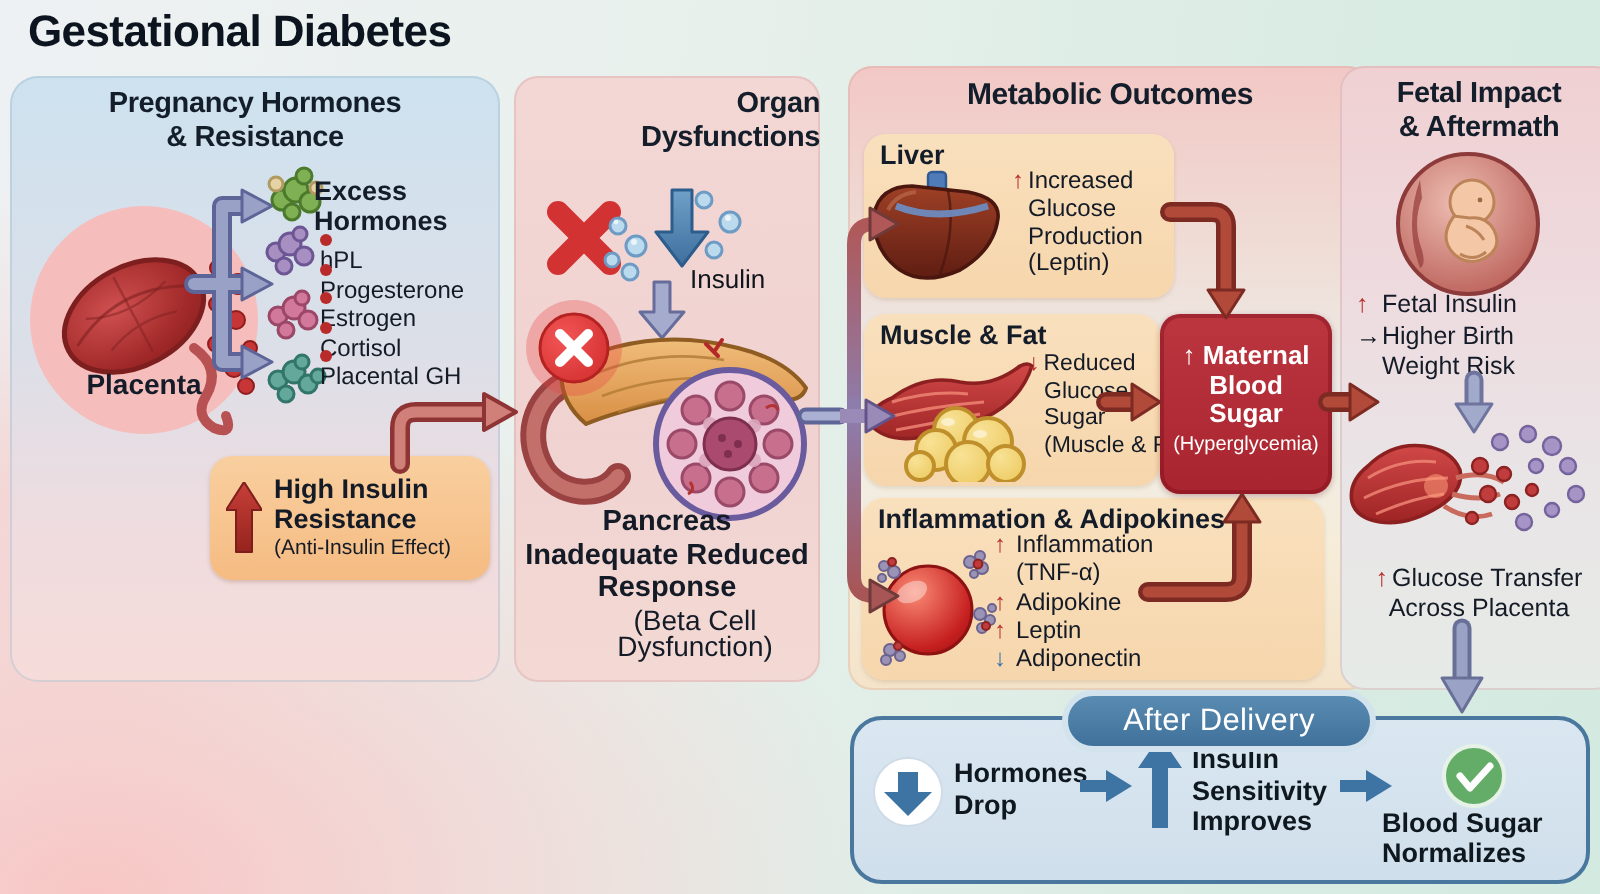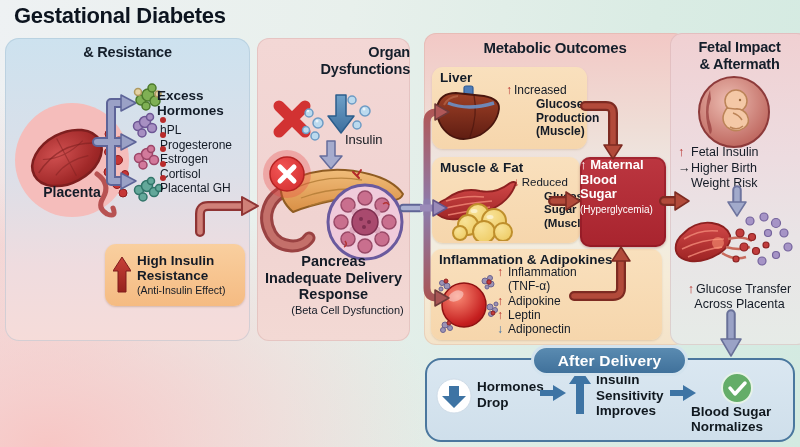--- a/index.html
+++ b/index.html
@@ -21,95 +21,96 @@
     box-shadow:inset 0 0 0 1px rgba(150,180,200,.35);}
   #p1-title{top:6px;}
   #p1-svg{position:absolute;left:0;top:0;}
   #p1-placenta{position:absolute;left:10px;top:146px;width:114px;text-align:center;font-weight:700;font-size:14px;color:#131c28;}
   #p1-excess{position:absolute;left:152px;top:50px;width:88px;font-weight:700;font-size:13.5px;line-height:15px;color:#131c28;}
   #p1-list{position:absolute;left:155px;top:79px;}
   #p1-list .li{display:flex;height:14.5px;font-size:12px;flex-direction:column;}
   .dot{width:6px;height:6px;border-radius:50%;background:#b92b2b;margin-right:5px;flex:none;}
   #p1-resist{position:absolute;left:100px;top:190px;width:140px;height:62px;border-radius:11px;
     background:linear-gradient(180deg,#f9cf9f,#f5bb82);display:flex;align-items:center;padding:4px 5px 4px 8px;box-sizing:border-box;
-    box-shadow:0 1px 2px rgba(120,70,30,.25);margin-top:16px;}
+    box-shadow:0 1px 2px rgba(120,70,30,.25);}
   #p1-resist .txt{margin-left:6px;}
   #p1-resist .b{font-weight:700;font-size:13.5px;line-height:14.5px;}
   #p1-resist .s{font-size:10.5px;line-height:12px;margin-top:1px;}
 
   
   #p2{left:257px;top:38px;width:153px;height:303px;border-radius:12px;
     background:linear-gradient(180deg,#f3d7d5 0%,#f0d3d1 60%,#f3d9d4 100%);
     box-shadow:inset 0 0 0 1px rgba(190,140,140,.25);}
   #p2-title{top:6px;text-align:right;}
   #p2-svg{position:absolute;left:0;top:0;}
   #p2-insulin{position:absolute;left:88px;top:94px;font-size:13px;color:#10151c;}
   #p2-caption{position:absolute;top:215px;width:100%;text-align:center;}
   #p2-caption .b{font-weight:700;font-size:14.5px;line-height:16.5px;}
-  #p2-caption .s{font-size:11px;line-height:13px;margin-top:1px;padding-left:28px;}
+  #p2-caption .s{font-size:14px;line-height:13px;margin-top:1px;padding-left:28px;}
 
   
   #p3{left:424px;top:33px;width:262px;height:312px;border-radius:12px;
     background:linear-gradient(180deg,#f2c8c5 0%,#efddd6 30%,#edeeea 55%,#f6ecd8 78%,#f4e3c9 100%);
     box-shadow:inset 0 0 0 1px rgba(200,150,140,.25);}
   #p3-title{top:7px;font-size:15px;}
   .subbox{position:absolute;background:linear-gradient(180deg,#f9e0bd,#f6d6ac);border-radius:11px;box-shadow:0 1px 2px rgba(140,90,40,.18);}
   .subbox .bt{position:absolute;left:8px;top:3px;font-weight:700;font-size:13.5px;color:#131c28;}
   #liver-box{left:8px;top:34px;width:155px;height:82px;}
   #muscle-box{left:8px;top:124px;width:148px;height:86px;}
   #infl-box{left:7px;top:216px;width:231px;height:91px;}
   #liver-text{position:absolute;left:74px;top:17px;font-size:12px;line-height:13.8px;}
   #muscle-text{position:absolute;left:82px;top:19px;width:66px;font-size:11.5px;line-height:13.5px;}
   .tline{white-space:nowrap;}
-  .ind{margin-left:30px;font-weight:bold;}
+  .ind{margin-left:8px;}
   .arr{font-weight:700;margin-right:2px;}
   .red{color:#b7312c;}
   .blue{color:#3a6fa8;}
   .dark{color:#10151c;}
   #infl-list{position:absolute;left:66px;top:16px;font-size:12px;line-height:14.3px;}
   #infl-list .row{display:flex;}
   #infl-list .a{width:11px;font-weight:700;flex:none;}
   #mbs-box{position:absolute;left:156px;top:124px;width:86px;height:90px;border-radius:10px;
-    background:linear-gradient(180deg,#bc3640,#a8242e);color:#fff;padding-top:1px;box-sizing:border-box;
+    background:linear-gradient(180deg,#bc3640,#a8242e);color:#fff;text-align:center;padding-top:14px;box-sizing:border-box;
     box-shadow:inset 0 0 0 2px rgba(115,10,22,.35), 0 1px 3px rgba(100,10,20,.3);}
   #mbs-box .b{font-weight:700;font-size:13px;line-height:14.5px;}
   #mbs-box .s{font-size:10px;margin-top:2px;}
 
   
   #p4{left:670px;top:33px;width:139px;height:312px;border-radius:12px;
     background:linear-gradient(180deg,#f0d0d2 0%,#eddce0 40%,#e9e4e6 65%,#e6ebe7 100%);
     box-shadow:inset 0 0 0 1px rgba(200,150,150,.3);}
   #p4-title{top:6px;}
   #p4-text1{position:absolute;left:8px;top:112px;font-size:12.5px;line-height:15.5px;}
   #p4-text1 .row{display:flex;}
   #p4-text1 .a{width:13px;font-weight:700;flex:none;}
   #p4-text2{position:absolute;left:0;top:249px;width:100%;text-align:center;font-size:12.5px;line-height:15px;}
 
   
   #p5{left:425px;top:358px;width:370px;height:84px;border-radius:16px;box-sizing:border-box;
     background:linear-gradient(180deg,#dae7f1,#cfdfeb);border:2.5px solid #4a779e;z-index:2;}
   #p5-pill{position:absolute;left:531px;top:345px;width:157px;height:31px;border-radius:17px;box-sizing:border-box;
     background:linear-gradient(180deg,#5a8bb1,#40719b);border:3px solid #d3e3ee;z-index:7;
-    color:#fff;font-weight:700;font-size:15.5px;text-align:center;line-height:25px;letter-spacing:.2px;}
+    color:#fff;font-weight:400;font-size:15.5px;text-align:center;line-height:25px;letter-spacing:.2px;}
   .step{position:absolute;font-weight:700;font-size:13.5px;line-height:15.5px;color:#10181f;}
   #ad-step1{left:50px;top:19px;}
   #ad-step2{left:169px;top:12px;}
   #ad-step3{left:264px;top:44px;width:104px;text-align:left;line-height:15px;}
 
   #overlay{position:absolute;inset:0;z-index:5;pointer-events:none;}
 </style>
 </head>
 <body>
 
 <div id="canvas">
   <div id="bg-pink"></div>
   <div id="title">Gestational Diabetes</div>
 
   <div id="p1" class="panel">
     <div class="h2" id="p1-title">
+      <div>Pregnancy Hormones</div>
       <div>&amp; Resistance</div>
     </div>
     <svg id="p1-svg" width="245" height="303" viewBox="0 0 245 303">
       <defs>
         <radialGradient id="plc" cx="0.4" cy="0.35" r="0.8">
           <stop offset="0" stop-color="#d05050"></stop>
             <stop offset="0.7" stop-color="#a02828"></stop>
             <stop offset="1" stop-color="#8a1f1f"></stop>
         </radialGradient>
       </defs>
@@ -281,21 +282,21 @@
       <g fill="#7e2f50">
           <circle cx="104" cy="181" r="2"></circle>
           <circle cx="112" cy="184" r="2"></circle>
           <circle cx="107" cy="189" r="2"></circle>
         </g>
       <path d="M 126 166 q 4 -3 6 1 M 88 203 q 3 4 -1 6" stroke="#b33333" stroke-width="1.5" fill="none"></path>
     </svg>
     <div id="p2-insulin">Insulin</div>
     <div id="p2-caption">
       <div class="b">Pancreas</div>
-      <div class="b">Inadequate Delivery</div>
+      <div class="b">Inadequate Reduced</div>
       <div class="b">Response</div>
       <div class="s">(Beta Cell Dysfunction)</div>
     </div>
   </div>
 
   <div id="p3" class="panel">
     <div class="h2" id="p3-title">Metabolic Outcomes</div>
 
     <div id="liver-box" class="subbox">
       <div class="bt">Liver</div>
@@ -309,21 +310,21 @@
         <rect x="30" y="1" width="9" height="10" rx="2" fill="#4f7cb8" stroke="#2f5a94" stroke-width="1.2"></rect>
         <path d="M 3 22 Q 6 8 22 8 L 50 11 Q 66 14 65 24 Q 63 40 46 50 Q 28 58 16 50 Q 2 40 3 22 Z" fill="url(#liv)" stroke="#4a160e" stroke-width="1.8" stroke-linejoin="round"></path>
         <path d="M 40 10 Q 44 30 36 52" stroke="#4a160e" stroke-width="1.3" fill="none" opacity=".7"></path>
         <path d="M 14 18 Q 34 26 60 18" stroke="#6b90c6" stroke-width="3.5" fill="none" opacity=".9"></path>
         <path d="M 10 20 Q 14 12 24 11" stroke="#c87a5a" stroke-width="2" fill="none" opacity=".5"></path>
       </svg>
       <div id="liver-text">
         <div class="tline"><span class="arr red">↑</span><span>Increased</span></div>
         <div class="tline ind">Glucose</div>
         <div class="tline ind">Production</div>
-        <div class="tline ind">(Muscle)</div>
+        <div class="tline ind">(Leptin)</div>
       </div>
     </div>
 
     <div id="muscle-box" class="subbox">
       <div class="bt">Muscle &amp; Fat</div>
       <svg class="icon-abs" style="left:0px;top:18px;" width="86" height="66" viewBox="0 0 86 66">
         <defs>
           <linearGradient id="mus" x1="0" y1="0" x2="0" y2="1">
             <stop offset="0" stop-color="#d14848"></stop>
               <stop offset="1" stop-color="#a02626"></stop>

